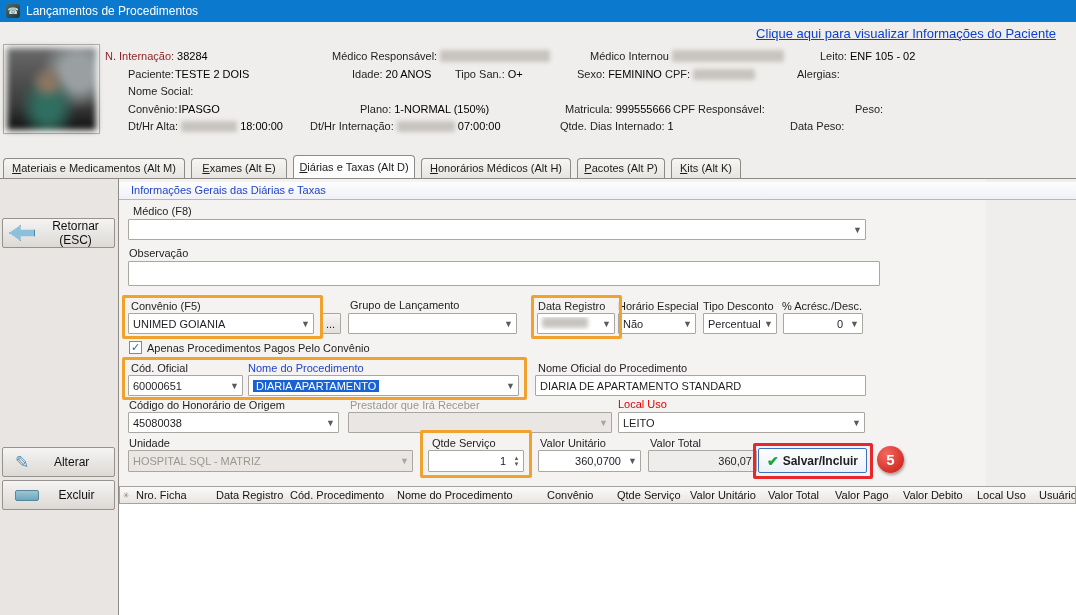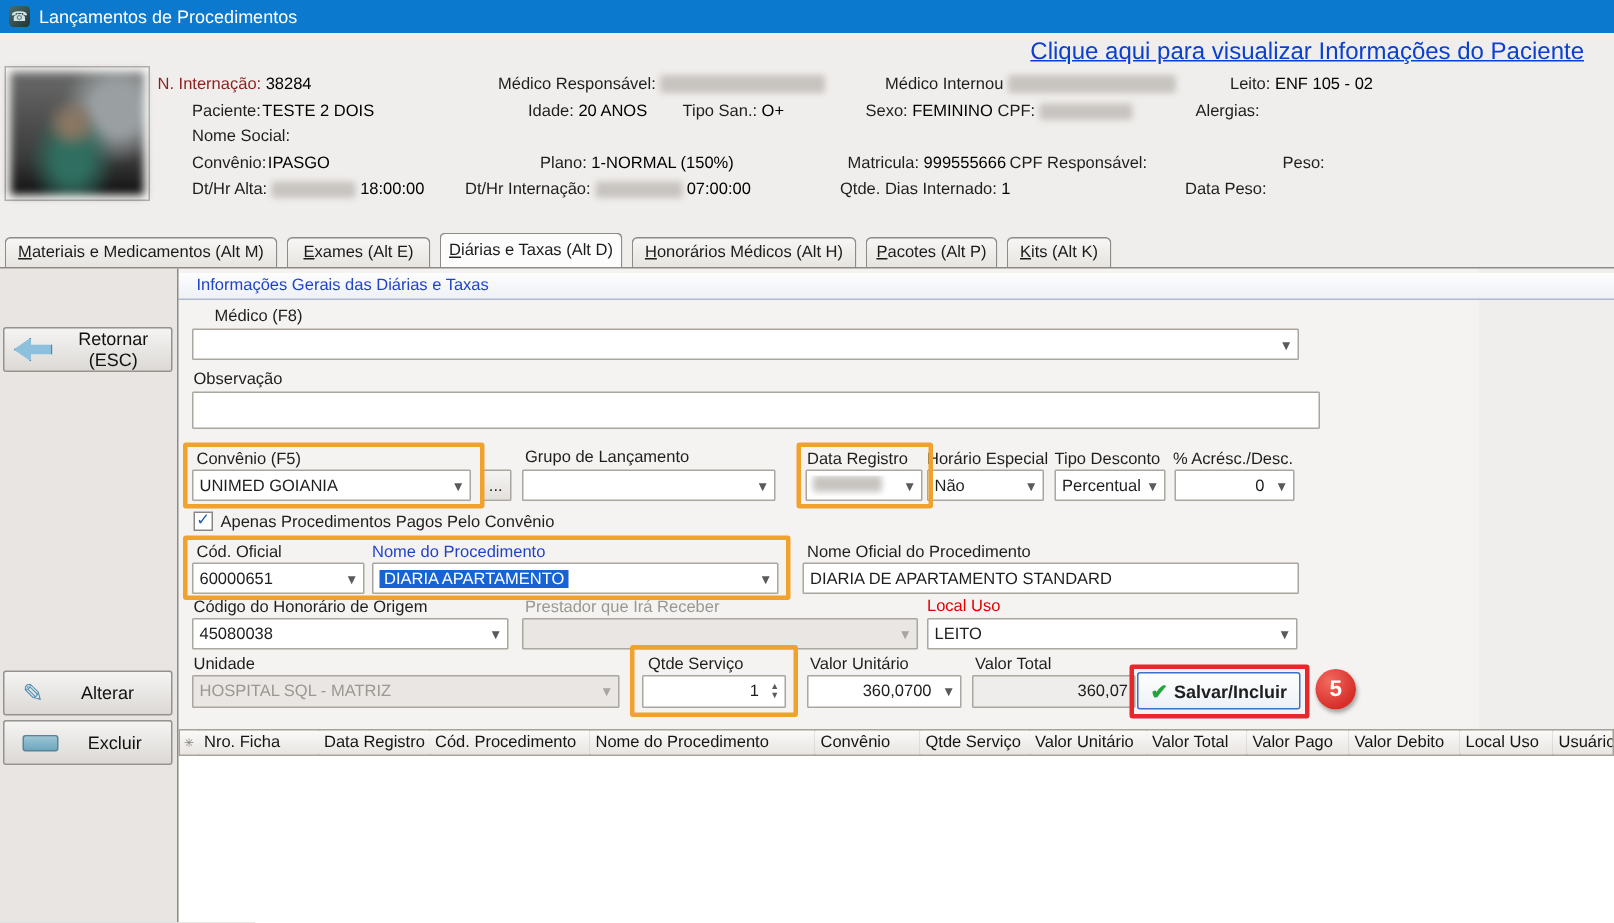--- a/index.html
+++ b/index.html
@@ -17,21 +17,21 @@
   }
   .app-icon {
     width:14px; height:14px; border-radius:3px; flex:0 0 auto;
     background:linear-gradient(135deg,#4d6d6d,#233)
   }
   .app-icon::after { content:"☎"; color:#cfe3e3; font-size:9px; display:block; text-align:center; line-height:14px; }
   
   .header { position:absolute; left:0; top:22px; width:1076px; height:133px; background:#f0eeec; }
   .patient-link {
     position:absolute; right:20px; top:4px; color:#0a3fd0; text-decoration:underline;
-    font-size:16px; cursor:pointer; white-space:nowrap;
+    font-size:13px; cursor:pointer; white-space:nowrap;
   }
   .photo-frame {
     position:absolute; left:3px; top:22px; width:97px; height:90px;
     background:#f7f6f5; border:1px solid #b3b0ac; padding:3px;
   }
   .photo { width:100%; height:100%; overflow:hidden; position:relative;
     background:
       radial-gradient(circle at 46% 42%, #8a7663 0 9%, rgba(0,0,0,0) 26%),
       radial-gradient(ellipse at 46% 72%, #2f6e60 0 16%, rgba(0,0,0,0) 42%),
       radial-gradient(circle at 80% 30%, #9aa0a2 0 18%, rgba(0,0,0,0) 40%),
@@ -248,21 +248,21 @@
       <span class="eraser-icon"></span>
       <span class="sbl">Excluir</span>
     </div>
   </div>
   <div class="vline"></div>
 
   <div class="main">
 
     <div class="section-hdr">Informações Gerais das Diárias e Taxas</div>
 
-    <span class="flabel" style="left:24px;top:26px">Médico (F8)</span>
+    <span class="flabel" style="left:14px;top:26px">Médico (F8)</span>
     <div class="combo" style="left:9px;top:40px;width:738px">
       <span class="ct"></span>
       <span class="arrow">▼</span>
     </div>
 
     <span class="flabel" style="left:10px;top:68px">Observação</span>
     <div class="field" style="left:9px;top:82px;width:752px;height:25px">
       <span class="ct"></span>
     </div>
 

